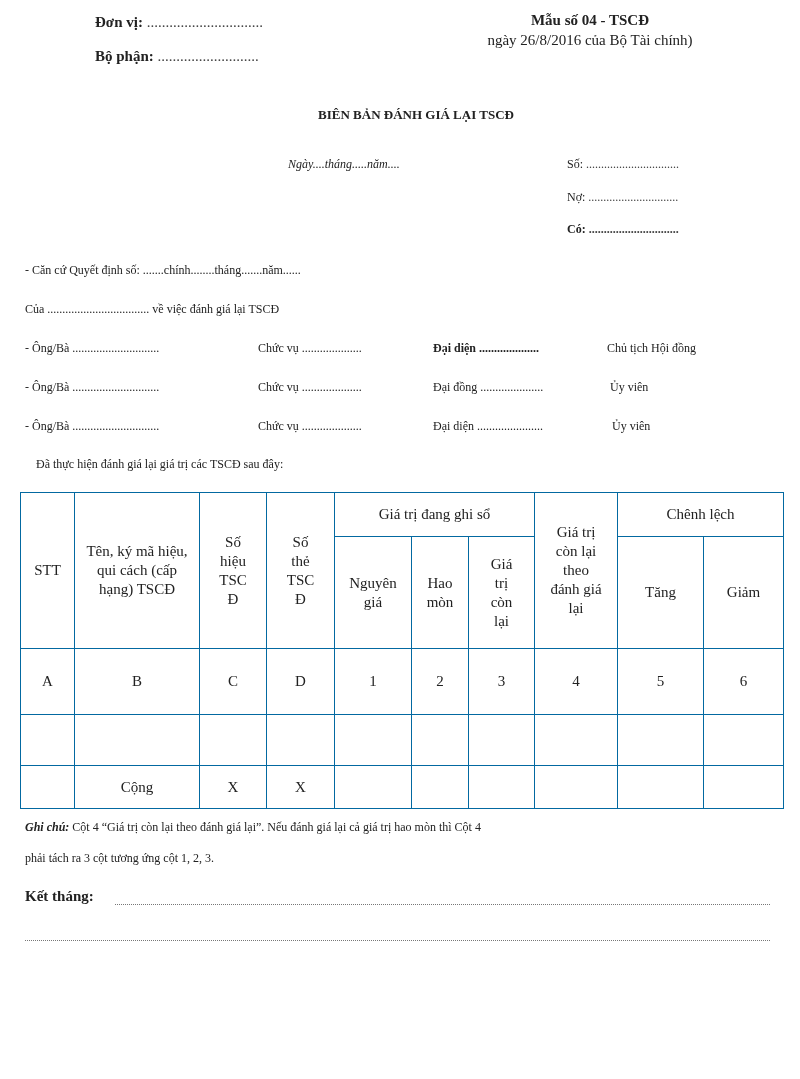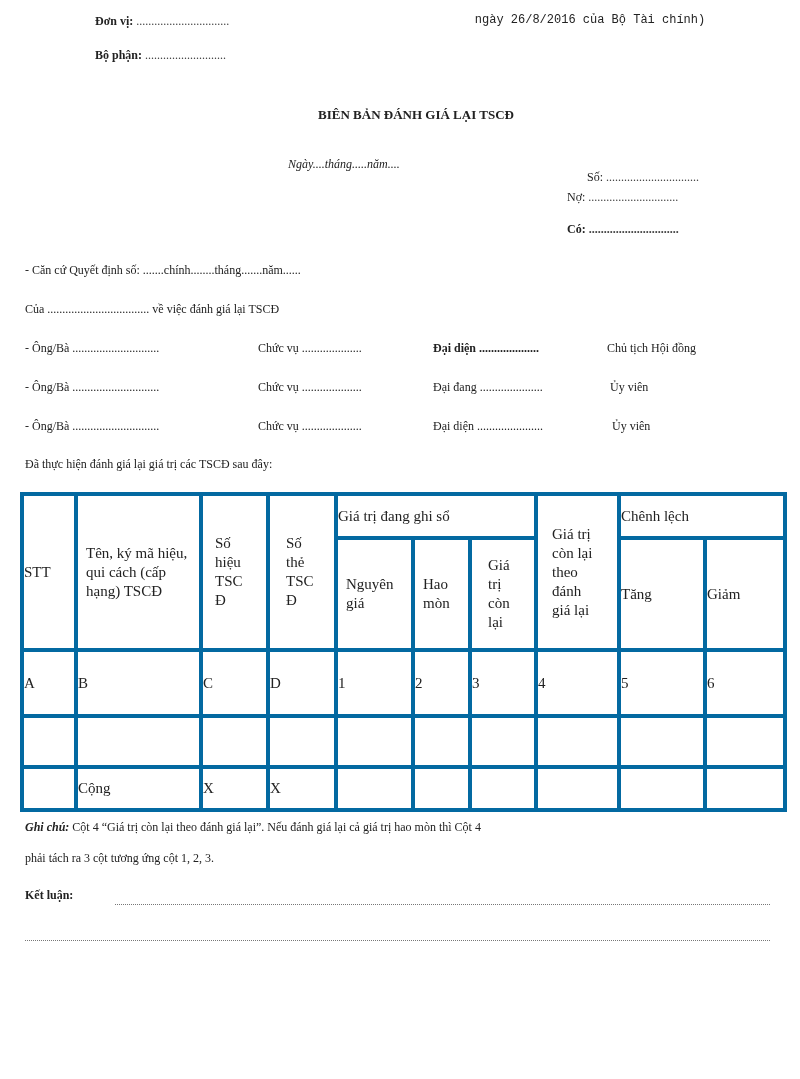--- a/index.html
+++ b/index.html
@@ -1,52 +1,53 @@
 <!DOCTYPE html>
 <html><head>
 <meta charset="utf-8">
 <style>
   html, body { margin: 0; padding: 0; background: #ffffff; }
   body { width: 800px; height: 1079px; position: relative; overflow: hidden;
          font-family: "Liberation Serif", "DejaVu Serif", serif; color: #222; }
   .abs { position: absolute; white-space: nowrap; }
   .b { font-weight: bold; }
   .i { font-style: italic; }
-  .f16 { font-size: 12px; }
+  .f16 { font-size: 15px; }
   .f15 { font-size: 12px; }
   .dots { letter-spacing: 0; color: #444; }
   .center { text-align: center; }
 
   table.grid { position: absolute; left: 20px; top: 492px; border-collapse: collapse;
                table-layout: fixed; width: 763px; font-size: 15px; color: #222; }
-  table.grid td { border: 4px solid #0369a1; vertical-align: middle;
+  table.grid td { border: 1px solid #0369a1; text-align: center; vertical-align: middle;
                   padding: 0; line-height: 19px; white-space: normal; }
   .dotline { position: absolute; border-bottom: 1.5px dotted #777; height: 0; }
 </style>
 </head>
 <body>
 
 <div class="abs b f16" style="left:95px; top:14px;">
   <span>Đơn vị:</span>
   <span class="dots" style="font-weight:normal;">...............................</span>
 </div>
 <div class="abs b f16" style="left:95px; top:48px;">
   <span>Bộ phận:</span>
   <span class="dots" style="font-weight:normal;">...........................</span>
 </div>
 
 <div class="abs center" style="left:380px; top:10px; width:420px;">
-  <div class="f16" style="line-height:20px;font-family:Liberation Mono, monospace;">ngày 26/8/2016 của Bộ Tài chính)</div>
+  <div class="b f16" style="line-height:20px;">Mẫu số 04 - TSCĐ</div>
+  <div class="f16" style="line-height:20px;">ngày 26/8/2016 của Bộ Tài chính)</div>
 </div>
 
 <div class="abs b center" style="left:16px; top:107px; width:800px; font-size:13px;">BIÊN BẢN ĐÁNH GIÁ LẠI TSCĐ</div>
 
 <div class="abs i f15" style="left:288px; top:157px;">Ngày....tháng.....năm....</div>
 
-<div class="abs f15" style="left:567px; top:170px;margin-left:20px;">
+<div class="abs f15" style="left:567px; top:157px;">
   <span>Số:</span>
   <span class="dots">...............................</span>
 </div>
 <div class="abs f15" style="left:567px; top:190px;">
   <span>Nợ:</span>
   <span class="dots">..............................</span>
 </div>
 <div class="abs f15" style="left:567px; top:222px;font-weight:bold;">
   <span>Có:</span>
   <span class="dots">..............................</span>
@@ -57,31 +58,31 @@
 
 <div class="abs f15" style="left:25px; top:341px; width:760px;">
   <span class="abs" style="left:0;">- Ông/Bà .............................</span>
   <span class="abs" style="left:233px;">Chức vụ ....................</span>
   <span class="abs" style="left:408px;font-weight:bold;">Đại diện ....................</span>
   <span class="abs" style="left:582px;">Chủ tịch Hội đồng</span>
 </div>
 <div class="abs f15" style="left:25px; top:380px; width:760px;">
   <span class="abs" style="left:0;">- Ông/Bà .............................</span>
   <span class="abs" style="left:233px;">Chức vụ ....................</span>
-  <span class="abs" style="left:408px;">Đại đang .....................</span>
+  <span class="abs" style="left:408px;">Đại đồng .....................</span>
   <span class="abs" style="left:585px;">Ủy viên</span>
 </div>
 <div class="abs f15" style="left:25px; top:419px; width:760px;">
   <span class="abs" style="left:0;">- Ông/Bà .............................</span>
   <span class="abs" style="left:233px;">Chức vụ ....................</span>
   <span class="abs" style="left:408px;">Đại diện ......................</span>
   <span class="abs" style="left:587px;">Ủy viên</span>
 </div>
 
-<div class="abs f15" style="left:25px; top:457px;">Đã thực hiện đánh giá lại giá trị các TSCĐ sau đây:</div>
+<div class="abs f15" style="left:36px; top:457px;">Đã thực hiện đánh giá lại giá trị các TSCĐ sau đây:</div>
 
 <table class="grid">
   <colgroup>
     <col style="width:54px">
       <col style="width:125px">
       <col style="width:67px">
       <col style="width:68px">
     <col style="width:77px">
       <col style="width:57px">
       <col style="width:66px">
@@ -143,15 +144,15 @@
     <td></td>
   </tr>
 </tbody>
   </table>
 
 <div class="abs f15" style="left:25px; top:820px;">
   <span class="b i">Ghi chú:</span><span> Cột 4 “Giá trị còn lại theo đánh giá lại”. Nếu đánh giá lại cả giá trị hao mòn thì Cột 4</span>
 </div>
 <div class="abs f15" style="left:25px; top:851px;">phải tách ra 3 cột tương ứng cột 1, 2, 3.</div>
 
-<div class="abs b f16" style="left:25px; top:888px;">Kết luận:</div>
+<div class="abs b f16" style="left:25px; top:888px;">Kết tháng:</div>
 <div class="dotline" style="left:115px; top:904px; width:655px;"></div>
 <div class="dotline" style="left:25px; top:940px; width:745px;"></div>
 
 </body></html>

